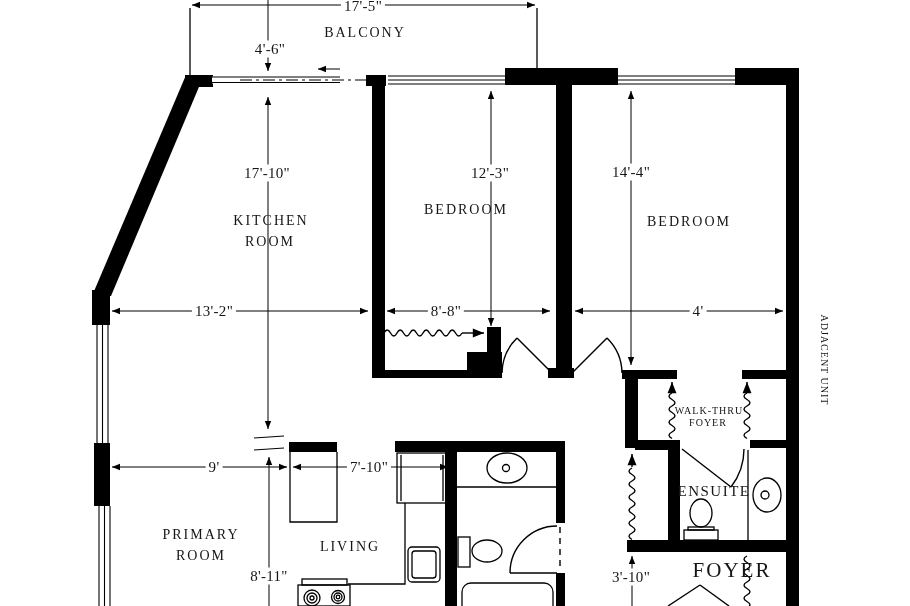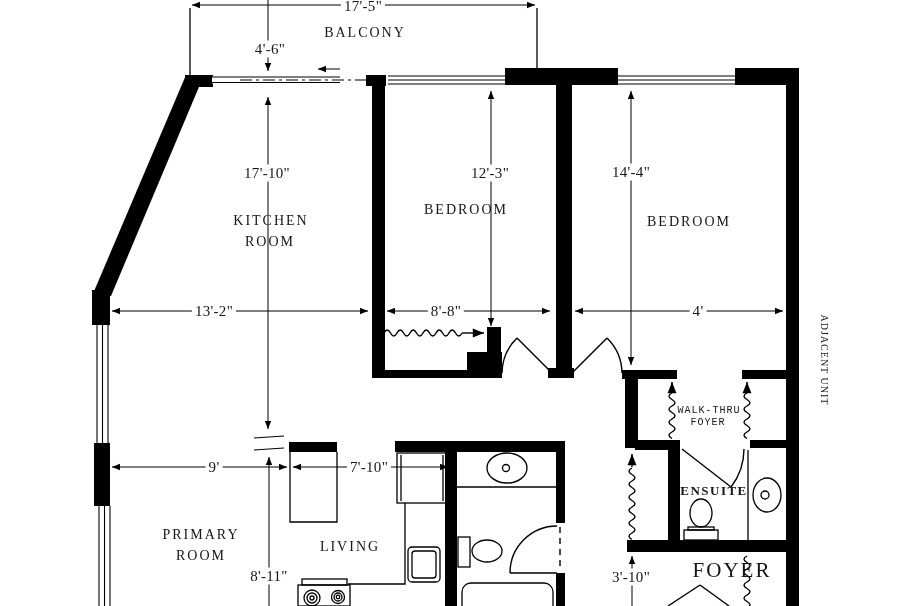--- a/index.html
+++ b/index.html
@@ -2,22 +2,22 @@
 <html><head>
 <meta charset="utf-8">
 <style>
   html,body{margin:0;padding:0;background:#fff;}
   #stage{position:relative;width:910px;height:606px;background:#ffffff;overflow:hidden;
          font-family:"Liberation Serif",serif;color:#111;}
   svg{position:absolute;left:0;top:0;}
   .lbl{position:absolute;transform:translate(-50%,-50%);white-space:nowrap;
        text-align:center;color:#151515;}
   .room{font-size:14px;letter-spacing:2px;}
-  .room-sm{font-size:10px;letter-spacing:1px;font-family:Liberation Mono, monospace;}
-  .ensuite{font-size:13px;letter-spacing:1.5px;font-weight:bold;}
+  .room-sm{font-size:10px;letter-spacing:1px;}
+  .ensuite{font-size:15px;letter-spacing:1.5px;}
   .foyer{font-size:21px;letter-spacing:2px;}
   .dim{font-size:15px;letter-spacing:0.3px;background:#ffffff;padding:0 3px;}
   .rot{transform:translate(-50%,-50%) rotate(90deg);font-size:10px;letter-spacing:1px;}
 </style>
 </head>
 <body>
 
 <div id="stage">
 
   <svg width="910" height="606" viewBox="0 0 910 606">

